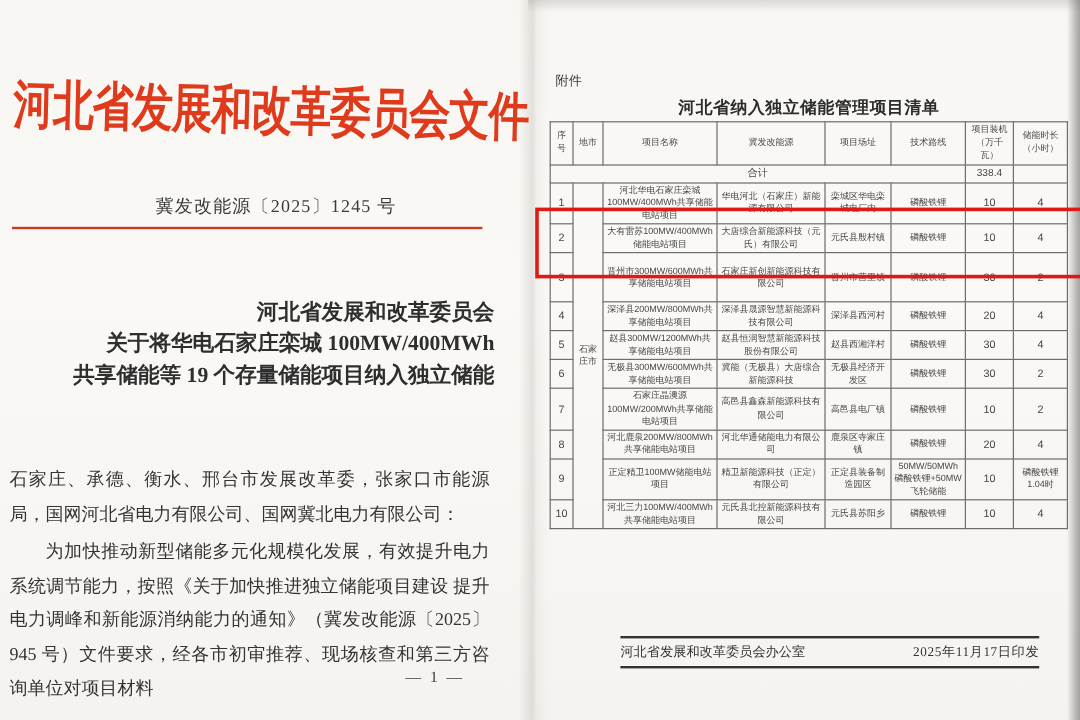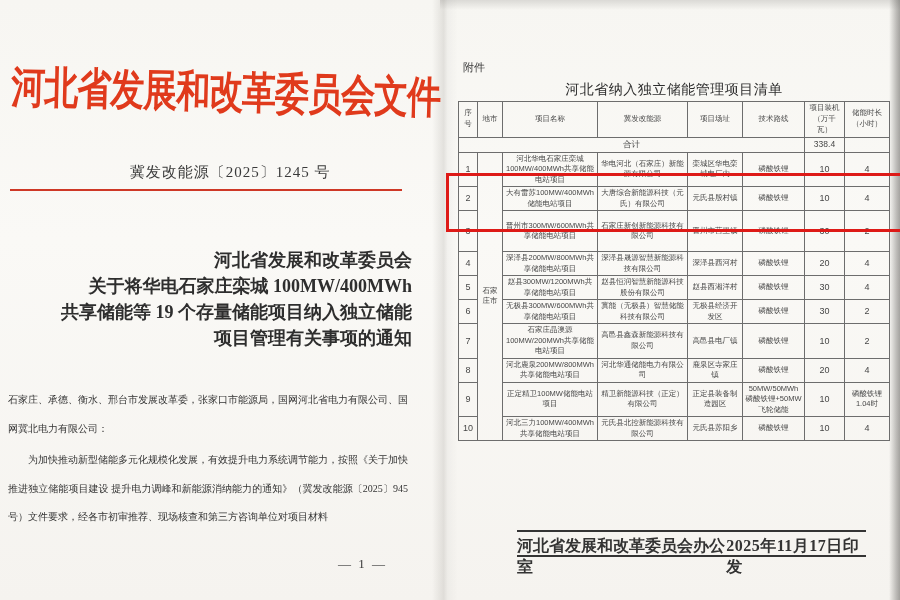--- a/index.html
+++ b/index.html
@@ -23,63 +23,62 @@
     font-size:34px;font-weight:900;letter-spacing:-1px;color:#e03a1c;
     transform:rotate(1.4deg) scaleY(1.28);transform-origin:left top;
     white-space:nowrap;text-align:center;
   }
   .doc-number{position:absolute;left:0;top:163px;width:412px;text-align:center;
     font-size:15px;letter-spacing:1px;color:#3a3a3a;margin-left:24px;}
   .red-rule{position:absolute;left:10px;top:189px;width:392px;height:2px;background:#ce3826;}
   .doc-title{position:absolute;left:0;top:247px;width:412px;text-align:right;
     font-weight:bold;font-size:18px;line-height:26px;color:#2e2e2e;}
   .doc-body{position:absolute;left:8px;top:386px;width:400px;
-    font-size:10px;line-height:28.5px;text-align:justify;color:#343434;}
+    font-size:15px;line-height:28.5px;text-align:justify;color:#343434;}
   .doc-body .indent{text-indent:2em;margin-top:3px;}
   .page-num{position:absolute;left:338px;top:556px;font-size:13px;letter-spacing:2px;color:#3a3a3a;}
 
   
   .attach-label{position:absolute;left:463px;top:60px;font-size:11px;color:#3a3a3a;}
   .list-title{position:absolute;left:458px;top:81px;width:432px;text-align:center;
-    font-weight:normal;font-size:14px;color:#2d2d2d;letter-spacing:0.5px;}
+    font-weight:bold;font-size:14px;color:#2d2d2d;letter-spacing:0.5px;}
   .proj-table{position:absolute;left:458px;top:101px;border-collapse:collapse;table-layout:fixed;width:431px;
     font-family:"Liberation Sans", sans-serif;color:#474747;}
   .proj-table td,.proj-table th{border:1px solid #6d6d6d;text-align:center;vertical-align:middle;
     padding:1px 2px;font-weight:normal;overflow:hidden;}
   .proj-table th{font-size:7.5px;line-height:1.45;white-space:pre-line;color:#4a4a4a;}
   .proj-table td{font-size:7.5px;line-height:1.4;}
   .proj-table td.num{font-size:9px;}
   .proj-table tr.total-row td{font-size:8.5px;text-align:center;}
   .highlight-box{position:absolute;left:446px;top:173px;width:451px;height:53px;
     border:3px solid #de1a17;z-index:5;}
 
   .footer-rule{position:absolute;left:517px;width:349px;height:1.5px;background:#343434;}
   .info-line{position:absolute;left:531px;top:512px;font-size:12.5px;letter-spacing:1px;color:#333;}
   .office-line{position:absolute;left:517px;top:536px;width:349px;display:flex;
-    justify-content:space-between;font-size:16px;color:#333;font-weight:bold;}
+    justify-content:space-between;font-size:11px;color:#333;}
   .office-line .date{letter-spacing:0.5px;}
 </style>
 </head>
 <body>
 
 <div class="canvas">
 
   <div class="fold-shadow"></div>
   <div class="right-edge"></div>
   <div class="top-edge"></div>
 
   <div class="red-banner">河北省发展和改革委员会文件</div>
   <div class="doc-number">冀发改能源〔2025〕1245 号</div>
   <div class="red-rule"></div>
 
   <div class="doc-title">
     <div>河北省发展和改革委员会</div>
     <div>关于将华电石家庄栾城 100MW/400MWh</div>
     <div>共享储能等 19 个存量储能项目纳入独立储能</div>
-    <div>项目管理有关事项的通知</div>
   </div>
 
   <div class="doc-body">
     <div>石家庄、承德、衡水、邢台市发展改革委，张家口市能源局，国网河北省电力有限公司、国网冀北电力有限公司：</div>
     <div class="indent">为加快推动新型储能多元化规模化发展，有效提升电力系统调节能力，按照《关于加快推进独立储能项目建设 提升电力调峰和新能源消纳能力的通知》（冀发改能源〔2025〕945 号）文件要求，经各市初审推荐、现场核查和第三方咨询单位对项目材料</div>
   </div>
 
   <div class="page-num">— 1 —</div>
 
   <div class="attach-label">附件</div>
@@ -158,21 +157,21 @@
           <td>赵县300MW/1200MWh共享储能电站项目</td>
           <td>赵县恒润智慧新能源科技股份有限公司</td>
           <td>赵县西湘洋村</td>
           <td>磷酸铁锂</td>
           <td class="num">30</td>
           <td class="num">4</td>
         </tr>
         <tr style="height: 23px;">
           <td class="num">6</td>
           <td>无极县300MW/600MWh共享储能电站项目</td>
-          <td>冀能（无极县）智慧储能科技有限公司</td>
+          <td>冀能（无极县）大唐综合新能源科技</td>
           <td>无极县经济开发区</td>
           <td>磷酸铁锂</td>
           <td class="num">30</td>
           <td class="num">2</td>
         </tr>
         <tr style="height: 24px;">
           <td class="num">7</td>
           <td>石家庄晶澳源100MW/200MWh共享储能电站项目</td>
           <td>高邑县鑫森新能源科技有限公司</td>
           <td>高邑县电厂镇</td>

